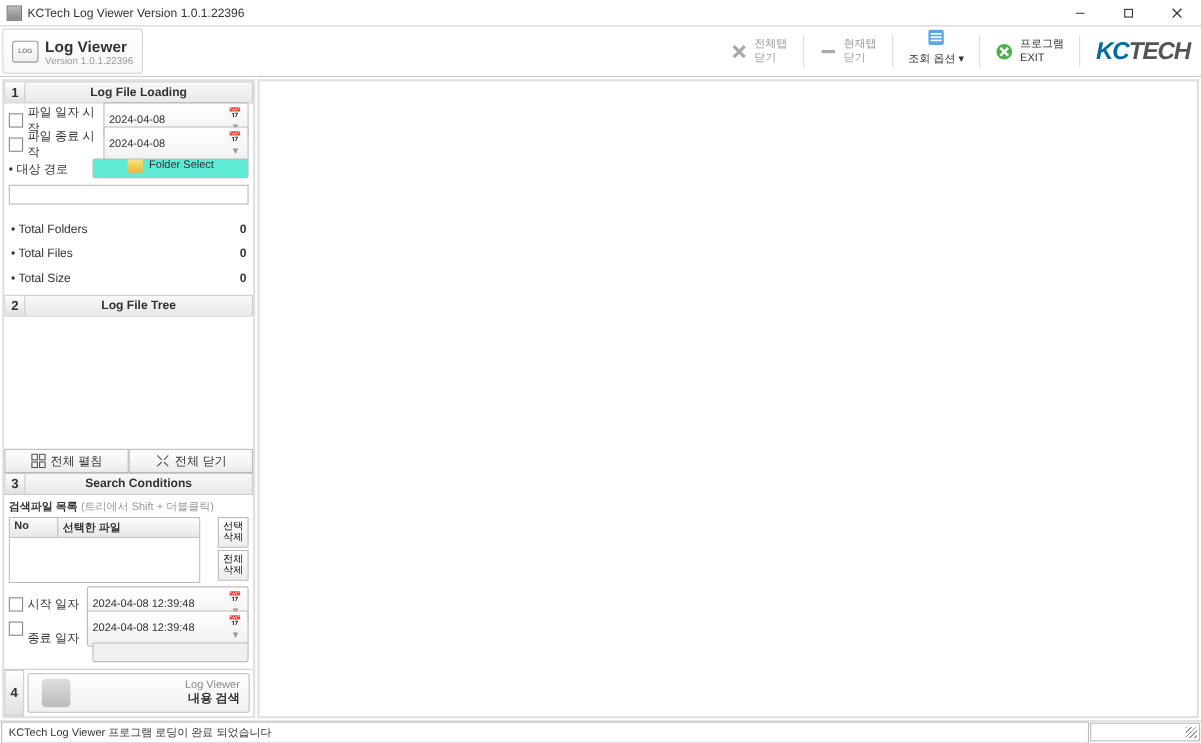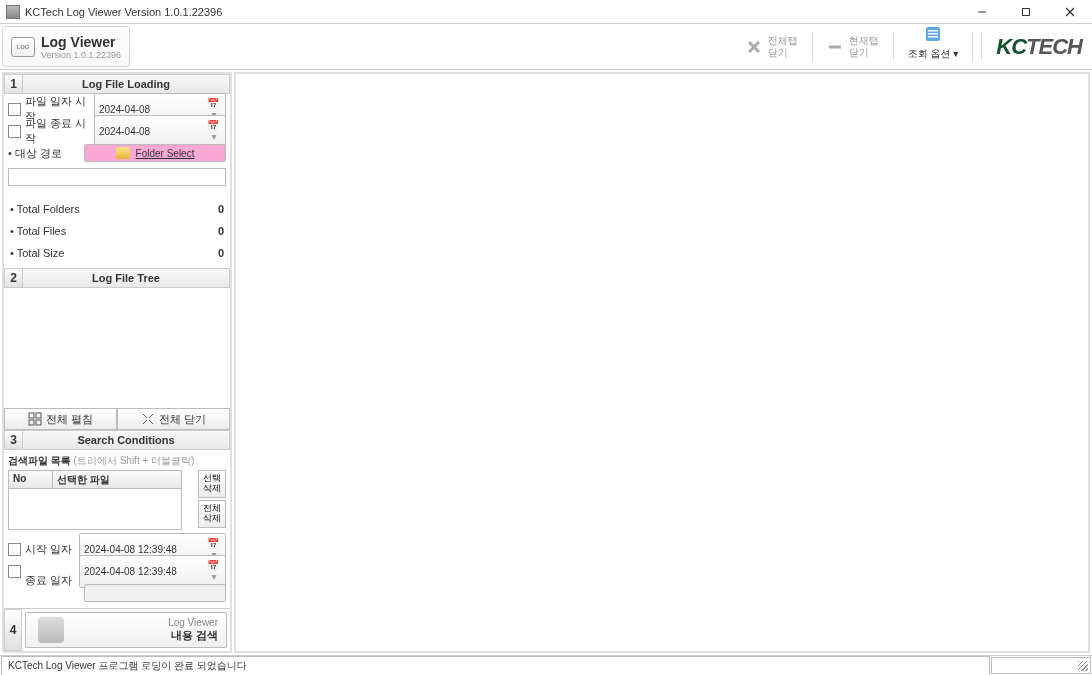--- a/index.html
+++ b/index.html
@@ -19,42 +19,42 @@
 .ribbon-logo { display:flex; align-items:center; gap:6px; }
 .log-icon { width:24px; height:20px; background:linear-gradient(#fff,#eee); border:1px solid #999; border-radius:3px; display:flex; align-items:center; justify-content:center; font-size:6px; font-weight:bold; color:#888; }
 .log-title { font-weight:bold; font-size:14px; }
 .log-sub { font-size:9px; color:#999; }
 .ribbon-spacer { flex:1; }
 .ribbon-btn { display:flex; align-items:center; gap:6px; padding:0 8px; color:#999; }
 .rb-icon { width:16px; height:16px; display:flex; align-items:center; justify-content:center; }
 .rb-text { font-size:10px; line-height:1.2; }
 .ribbon-sep { width:1px; background:#ddd; margin:6px 2px; }
 .kctech { font-weight:900; font-size:22px; letter-spacing:-1px; font-style:italic; }
-.kctech .kc { color:#14532d; }
+.kctech .kc { color:#0369a1; }
 .kctech .tech { color:#555; }
 
 
 .main { display:flex; height:calc(100% - 24px - 46px - 20px); }
 .sidebar { width:230px; border:2px solid #e0e0e0; margin:2px 0 2px 2px; display:flex; flex-direction:column; }
 .content { flex:1; border:2px solid #e0e0e0; margin:2px; background:#fff; }
 
 
 .sec-head { display:flex; align-items:center; border:1px solid #ccc; background:linear-gradient(#f8f8f8,#e8e8e8); height:20px; }
 .sec-num { width:18px; text-align:center; font-weight:bold; font-size:12px; border-right:1px solid #ccc; background:linear-gradient(#fff,#e0e0e0); height:100%; line-height:18px; }
 .sec-title { flex:1; text-align:center; font-weight:bold; font-size:11px; }
 
 .form { padding:4px 4px; }
 .row { display:flex; align-items:center; height:22px; gap:4px; }
 .chk { width:13px; height:13px; border:1px solid #888; background:#fff; }
 .label { font-size:11px; width:65px; }
 .bullet-label { font-size:11px; width:72px; }
 .bullet-label::before { content:"• "; }
 .datebox { flex:1; border:1px solid #bbb; background:linear-gradient(#fff,#f0f0f0); height:33px; display:flex; align-items:center; padding:0 4px; font-size:10px; border-radius:2px; justify-content:space-between; }
 .date-dd { width:14px; text-align:center; color:#999; }
-.folder-btn { flex:1; border:1px solid #bbb; background:#f9a8d4; height:18px; display:flex; align-items:center; justify-content:center; gap:6px; font-size:10px; border-radius:2px;text-decoration:underline; }
+.folder-btn { flex:1; border:1px solid #bbb; background:#5eead4; height:18px; display:flex; justify-content:center; gap:6px; font-size:10px; border-radius:2px; }
 .folder-icon { width:14px; height:12px; background:linear-gradient(#ffe28a,#e6b830); border-radius:2px; }
 .path-box { border:1px solid #bbb; height:18px; margin:4px 0; background:#fff; }
 
 .totals .row { justify-content:space-between; padding:0 2px; }
 .total-v { font-weight:bold; }
 
 .tree-area { flex:1; min-height:70px; background:#fff; }
 
 .tree-btns { display:flex; }
 .tree-btn { flex:1; display:flex; align-items:center; justify-content:center; gap:4px; border:1px solid #bbb; height:22px; background:linear-gradient(#fff,#ececec); font-size:11px; }
@@ -151,20 +151,31 @@
         <svg width="16" height="16" viewBox="0 0 16 16">
           <rect x="1" y="1" width="14" height="14" rx="2" fill="#5aa9e6"></rect>
           <rect x="3" y="4" width="10" height="1.5" fill="#fff"></rect>
           <rect x="3" y="7" width="10" height="1.5" fill="#fff"></rect>
           <rect x="3" y="10" width="10" height="1.5" fill="#fff"></rect>
         </svg>
       </span>
     <span class="rb-text">조회 옵션 ▾</span>
   </div>
   <div class="ribbon-sep"></div>
+  <div class="ribbon-btn" style="color:#333;">
+    <span class="rb-icon">
+        <svg width="18" height="18" viewBox="0 0 18 18">
+          <circle cx="9" cy="9" r="8" fill="#4caf50"></circle>
+          <line x1="5" y1="5" x2="13" y2="13" stroke="#fff" stroke-width="2.5"></line>
+          <line x1="13" y1="5" x2="5" y2="13" stroke="#fff" stroke-width="2.5"></line>
+        </svg>
+      </span>
+    <span class="rb-text" style="white-space:pre;">프로그램
+EXIT</span>
+  </div>
   <div class="ribbon-sep"></div>
   <div class="ribbon-box" style="border:none; background:none;">
     <span class="kctech"><span class="kc">KC</span><span class="tech">TECH</span></span>
   </div>
 </div>
 
 <div class="main">
   <div class="sidebar">
 
     <div class="sec-head">

